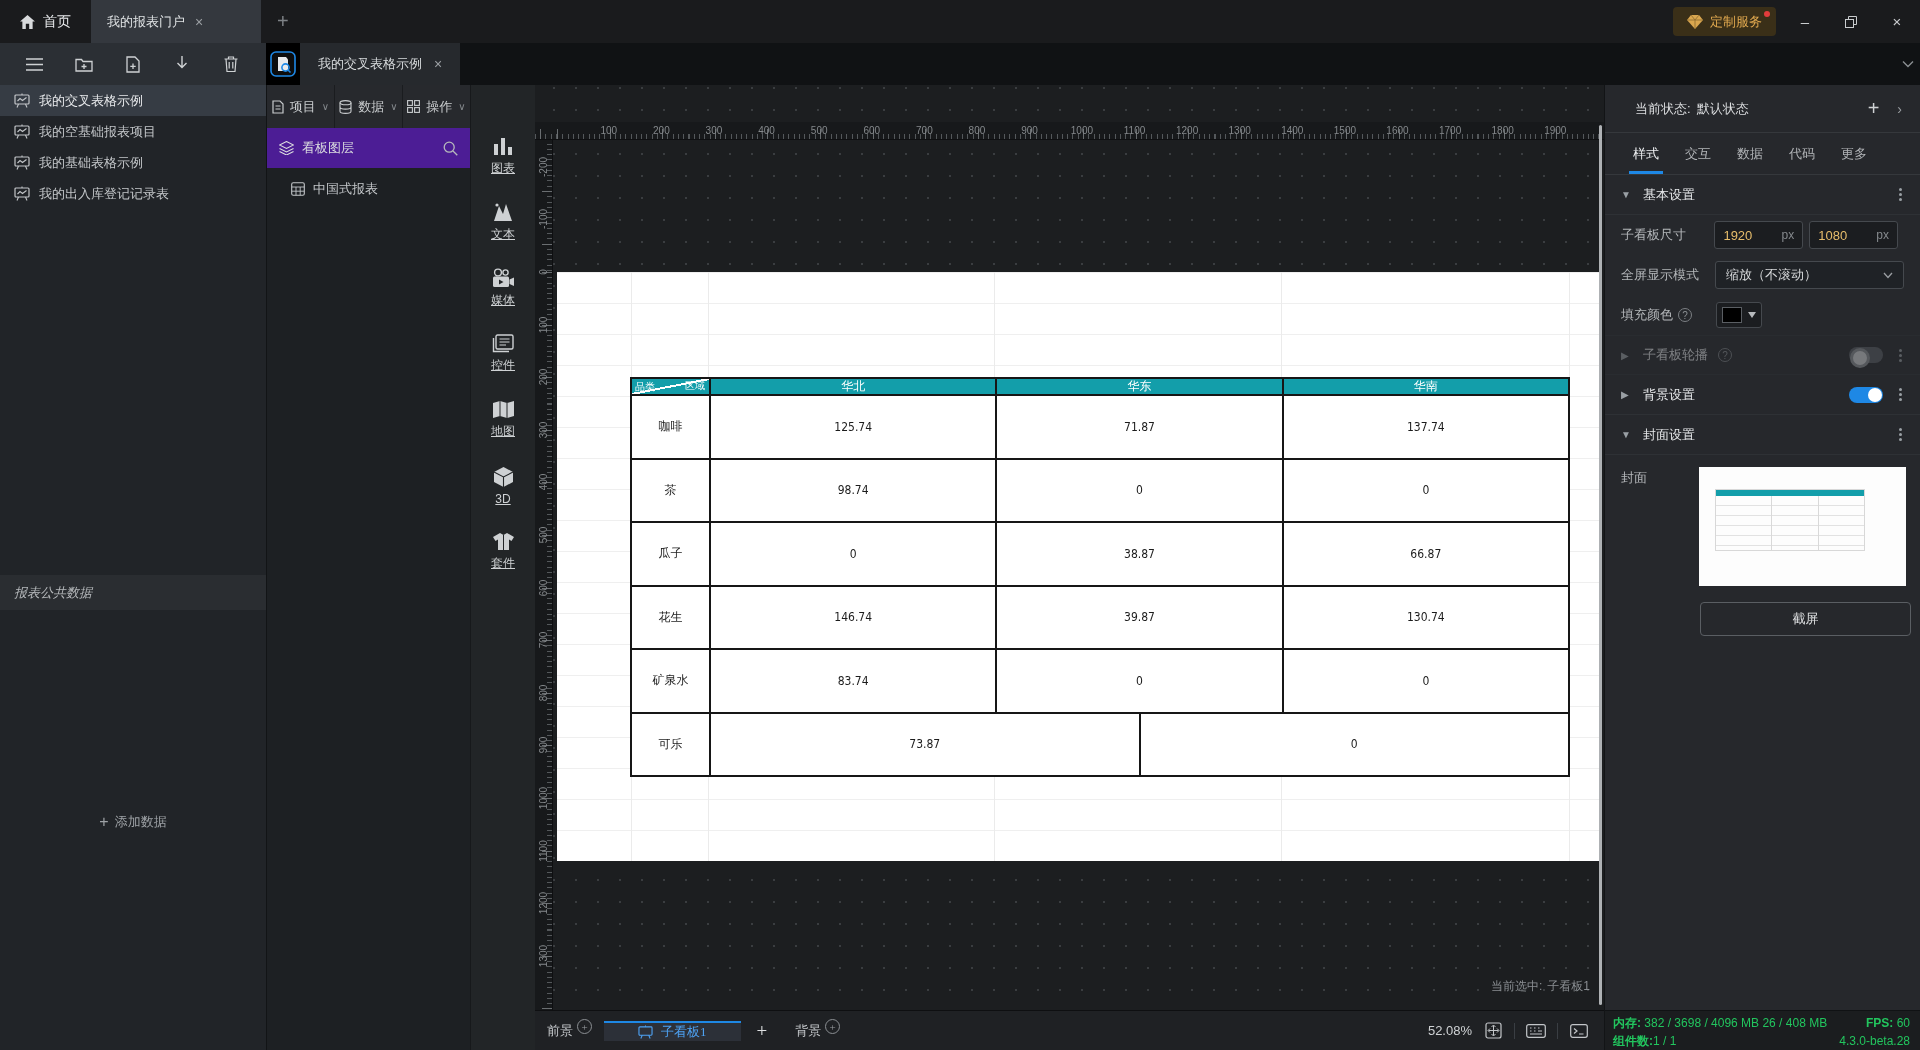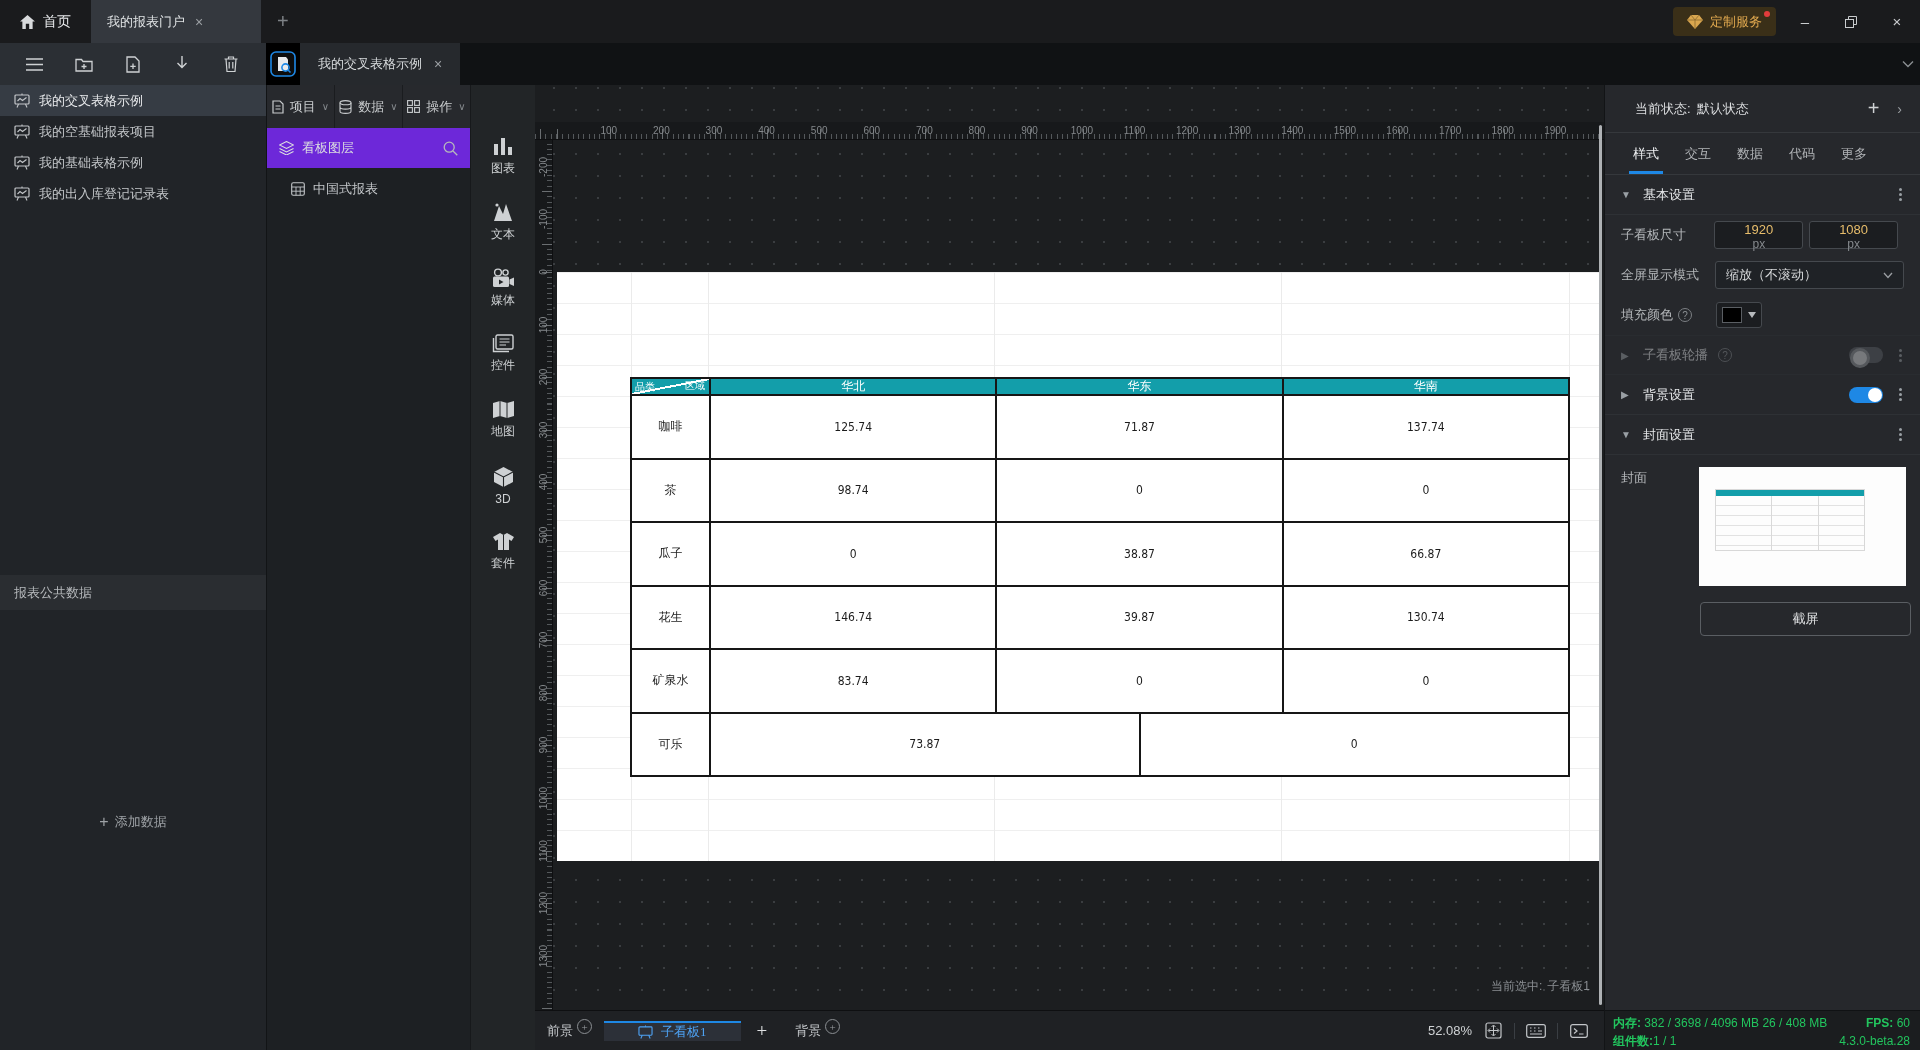--- a/index.html
+++ b/index.html
@@ -24,36 +24,36 @@
   .doc-tools { width:266px; background:#2b2f34; display:flex; align-items:center; justify-content:space-around; padding:0 10px; }
   .doc-tools .tool-ic { width:34px; height:30px; display:flex; align-items:center; justify-content:center; }
   .viewer-icon-box { width:34px; height:42px; display:flex; align-items:center; justify-content:center; background:#000; }
   .doc-tab { display:flex; align-items:center; gap:12px; background:#26292d; color:#d7dadc; font-size:13px; padding:0 18px; }
   .docbar-right { flex:1; display:flex; align-items:center; justify-content:flex-end; padding-right:6px; color:#8a8e92; }
 
   
   #sidebar { left:0; top:85px; width:266px; height:965px; background:#212428; }
   .side-item { height:31px; display:flex; align-items:center; gap:9px; padding:0 14px; color:#c3c6c9; font-size:13px; cursor:pointer; }
   .side-item.selected { background:#363c44; color:#e8eaec; }
-  .shared-header { position:absolute; top:490px; left:0; width:266px; height:35px; background:#2a2d31; display:flex; align-items:center; padding:0 14px; color:#b6b9bc; font-size:13px; }
+  .shared-header { position:absolute; top:490px; left:0; width:266px; height:35px; background:#2a2d31; display:flex; align-items:center; padding:0 14px; color:#b6b9bc; font-size:13px;font-style:italic; }
   .add-data { position:absolute; top:728px; left:0; width:266px; display:flex; align-items:center; justify-content:center; gap:6px; color:#9ea2a6; font-size:13px; cursor:pointer; }
   .add-data .plus { font-size:16px; }
 
   
   #layers { left:266px; top:85px; width:204px; height:965px; background:#1d2023; border-left:1px solid #121416; }
   .layers-toolbar { height:43px; background:#27292d; display:flex; align-items:stretch; }
   .menu-item { flex:1; display:flex; align-items:center; justify-content:center; gap:6px; color:#c9ccce; font-size:13px; border-right:1px solid #1a1c1f; cursor:pointer; }
   .menu-item:last-child { border-right:none; }
   .menu-caret { color:#84888c; font-size:10px; }
-  .layers-header { height:40px; background:#6d28d9; display:flex; align-items:center; gap:8px; padding:0 12px; color:#dcdee0; font-size:13px; }
+  .layers-header { height:40px; background:#4c1d95; display:flex; align-items:center; gap:8px; padding:0 12px; color:#dcdee0; font-size:13px; }
   .layers-header .spacer { flex:1; }
   .layer-item { height:30px; margin-top:6px; display:flex; align-items:center; gap:8px; padding:0 12px 0 24px; color:#c3c6c9; font-size:13px; cursor:pointer; }
 
   
-  #tools { left:470px; top:85px; width:65px; height:965px; background:#222527; border-left:1px solid #17191b; }
+  #tools { left:470px; top:85px; width:65px; height:965px; background:#222527; border-left:1px solid #17191b;text-decoration:underline; }
   .tool-block { height:66px; display:flex; flex-direction:column; align-items:center; justify-content:center; gap:4px; color:#ced1d3; font-size:12px; cursor:pointer; }
   .tool-block:first-child { margin-top:38px; }
 
   
   #canvasArea { left:535px; top:85px; width:1069px; height:925px; background:#1c1e20; overflow:hidden;
     background-image:radial-gradient(#3a3d40 1.2px, transparent 1.5px); background-size:22px 22px; background-position:8px 14px; }
   #hRuler { position:absolute; left:0; top:37px; width:1069px; height:18px; background:#17191b; border-bottom:1px solid #0e0f11; }
   #hRuler::before { content:""; position:absolute; left:0; bottom:0; width:100%; height:5px;
     background-image:repeating-linear-gradient(to right,#54585b 0 1px,transparent 1px 5.26px); background-position-x:22px; }
   #hRuler::after { content:""; position:absolute; left:0; bottom:0; width:100%; height:10px;
@@ -97,21 +97,21 @@
   .insp-tab { display:flex; align-items:center; color:#b2b5b8; font-size:13px; position:relative; cursor:pointer; }
   .insp-tab.active { color:#f0f2f4; }
   .insp-tab.active::after { content:""; position:absolute; left:-4px; right:-4px; bottom:0; height:3px; background:#1E88E5; }
   .section-head { height:40px; display:flex; align-items:center; gap:10px; padding:0 12px 0 16px; color:#e6e8ea; font-size:13px; border-bottom:1px solid #2e3135; }
   .section-head .spacer { flex:1; }
   .caret { color:#9aa0a5; font-size:10px; width:12px; }
   .kebab { color:#9aa0a5; font-size:14px; letter-spacing:0; line-height:5px; display:flex; flex-direction:column; align-items:center; gap:2px; padding:0 6px; }
   .kebab i { width:3px; height:3px; border-radius:50%; background:#9aa0a5; display:block; }
   .prop-row { display:flex; align-items:center; padding:6px 16px; min-height:40px; }
   .prop-label { width:95px; color:#b4b7ba; font-size:13px; display:flex; align-items:center; gap:5px; }
-  .num-input { width:90px; height:28px; background:#1b1d20; border:1px solid #45494e; border-radius:3px; display:flex; align-items:center; padding:0 8px; margin-right:6px;flex-direction:column; }
+  .num-input { width:90px; height:28px; background:#1b1d20; border:1px solid #45494e; border-radius:3px; display:flex; align-items:center; padding:0 8px; margin-right:6px; }
   .num-input .val { flex:1; color:#E7BD6B; font-size:13px; }
   .num-input .unit { color:#85898d; font-size:12px; }
   .select-box { width:191px; height:28px; background:#1f2226; border:1px solid #45494e; border-radius:3px; display:flex; align-items:center; padding:0 10px; color:#d5d7d9; font-size:13px; }
   .select-box .spacer { flex:1; }
   .color-ctrl { width:46px; height:26px; background:#1b1d20; border:1px solid #45494e; border-radius:3px; display:flex; align-items:center; justify-content:space-between; padding:0 5px; }
   .swatch { width:20px; height:16px; background:#000; border:1px solid #5a5e63; }
   .help-circle { width:14px; height:14px; border:1px solid #7b7f83; border-radius:50%; color:#8b8f93; font-size:10px; display:inline-flex; align-items:center; justify-content:center; }
   .toggle { width:34px; height:16px; border-radius:9px; position:relative; }
   .toggle.off { background:#5a5e64; }
   .toggle.off::after { content:""; position:absolute; left:1px; top:1px; width:14px; height:14px; border-radius:50%; background:#d9dbdd; border:3px solid #8e9296; }

